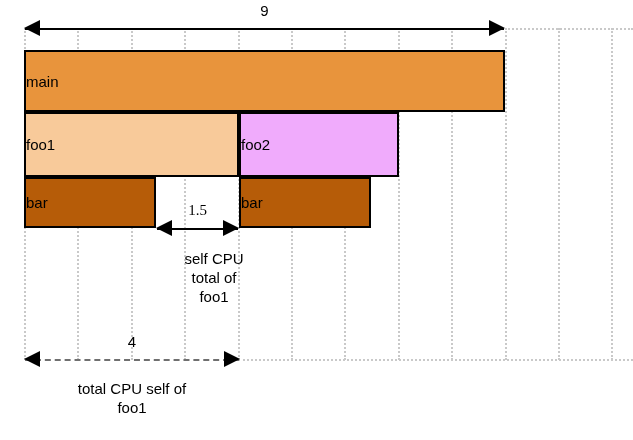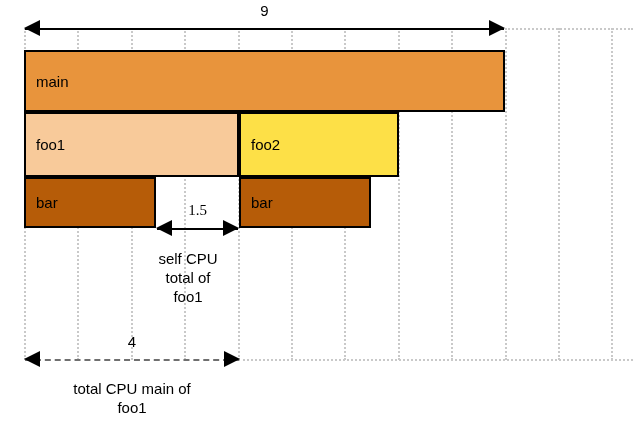--- a/index.html
+++ b/index.html
@@ -27,21 +27,21 @@
   .bar{
     position:absolute;
     box-sizing:border-box;
     border:2px solid #000000;
     display:flex;
     align-items:center;
     color:#000000;
     font-size:15px;
     line-height:1;
   }
-  .bar .bar-label{padding-left:10px;white-space:nowrap;}
+  .bar .bar-label{white-space:nowrap;}
 
   
   .measure{position:absolute;height:0;}
   .measure .shaft{
     position:absolute;
     left:0;right:0;top:0;
     border-top:2px solid #000000;
   }
   .measure .shaft.dashed{
     border-top:2px dashed #6f6f6f;
@@ -101,50 +101,50 @@
   <div class="measure-value" style="left:25px; top:3px; width:479px;">9</div>
 
   <div class="bar" style="left:24px; top:50px; width:481px; height:62px; background:#E8943C;">
     <span class="bar-label">main</span>
   </div>
 
   <div class="bar" style="left:24px; top:112px; width:215px; height:65px; background:#F8CA9A;">
     <span class="bar-label">foo1</span>
   </div>
 
-  <div class="bar" style="left:239px; top:112px; width:160px; height:65px; background:#fde047;">
+  <div class="bar" style="left:239px; top:112px; width:160px; height:65px; background:#f0abfc;">
     <span class="bar-label">foo2</span>
   </div>
 
   <div class="bar" style="left:24px; top:177px; width:132px; height:51px; background:#B65C08;">
     <span class="bar-label">bar</span>
   </div>
 
   <div class="bar" style="left:239px; top:177px; width:132px; height:51px; background:#B65C08;">
     <span class="bar-label">bar</span>
   </div>
 
   <div class="measure-value" style="left:156px; top:203px; width:83px;font-family:Liberation Serif, serif;">1.5</div>
   <div class="measure" style="left:157px; top:228px; width:81px;">
     <div class="shaft"></div>
     <div class="arrowhead left"></div>
     <div class="arrowhead right"></div>
   </div>
 
-  <div class="caption" style="left:132px; top:250px; width:112px;">
+  <div class="caption" style="left:158px; top:250px; width:112px;">
     <div>self CPU</div>
     <div>total of</div>
     <div>foo1</div>
   </div>
 
   <div class="measure-value" style="left:25px; top:334px; width:214px;">4</div>
   <div class="measure" style="left:25px; top:359px; width:214px;">
     <div class="shaft dashed"></div>
     <div class="arrowhead left"></div>
     <div class="arrowhead right"></div>
   </div>
 
   <div class="caption" style="left:32px; top:380px; width:200px;">
-    <div>total CPU main of</div>
+    <div>total CPU self of</div>
     <div>foo1</div>
   </div>
 
 </div>
 
 </body></html>

